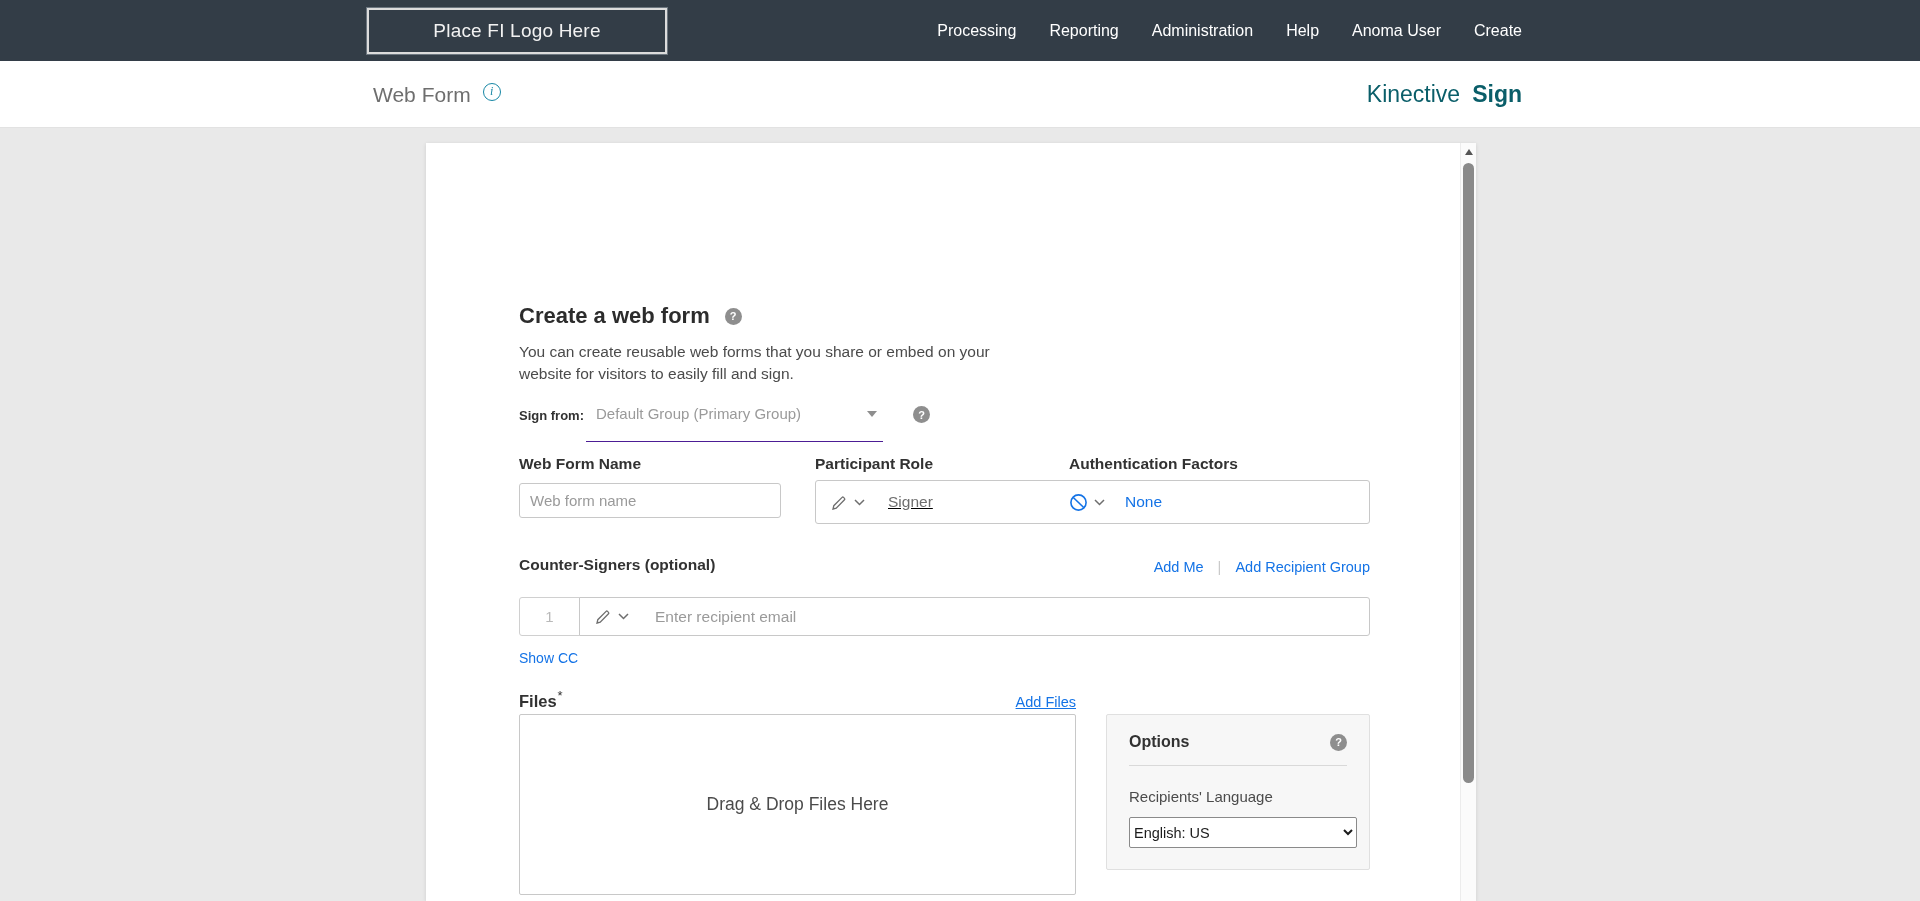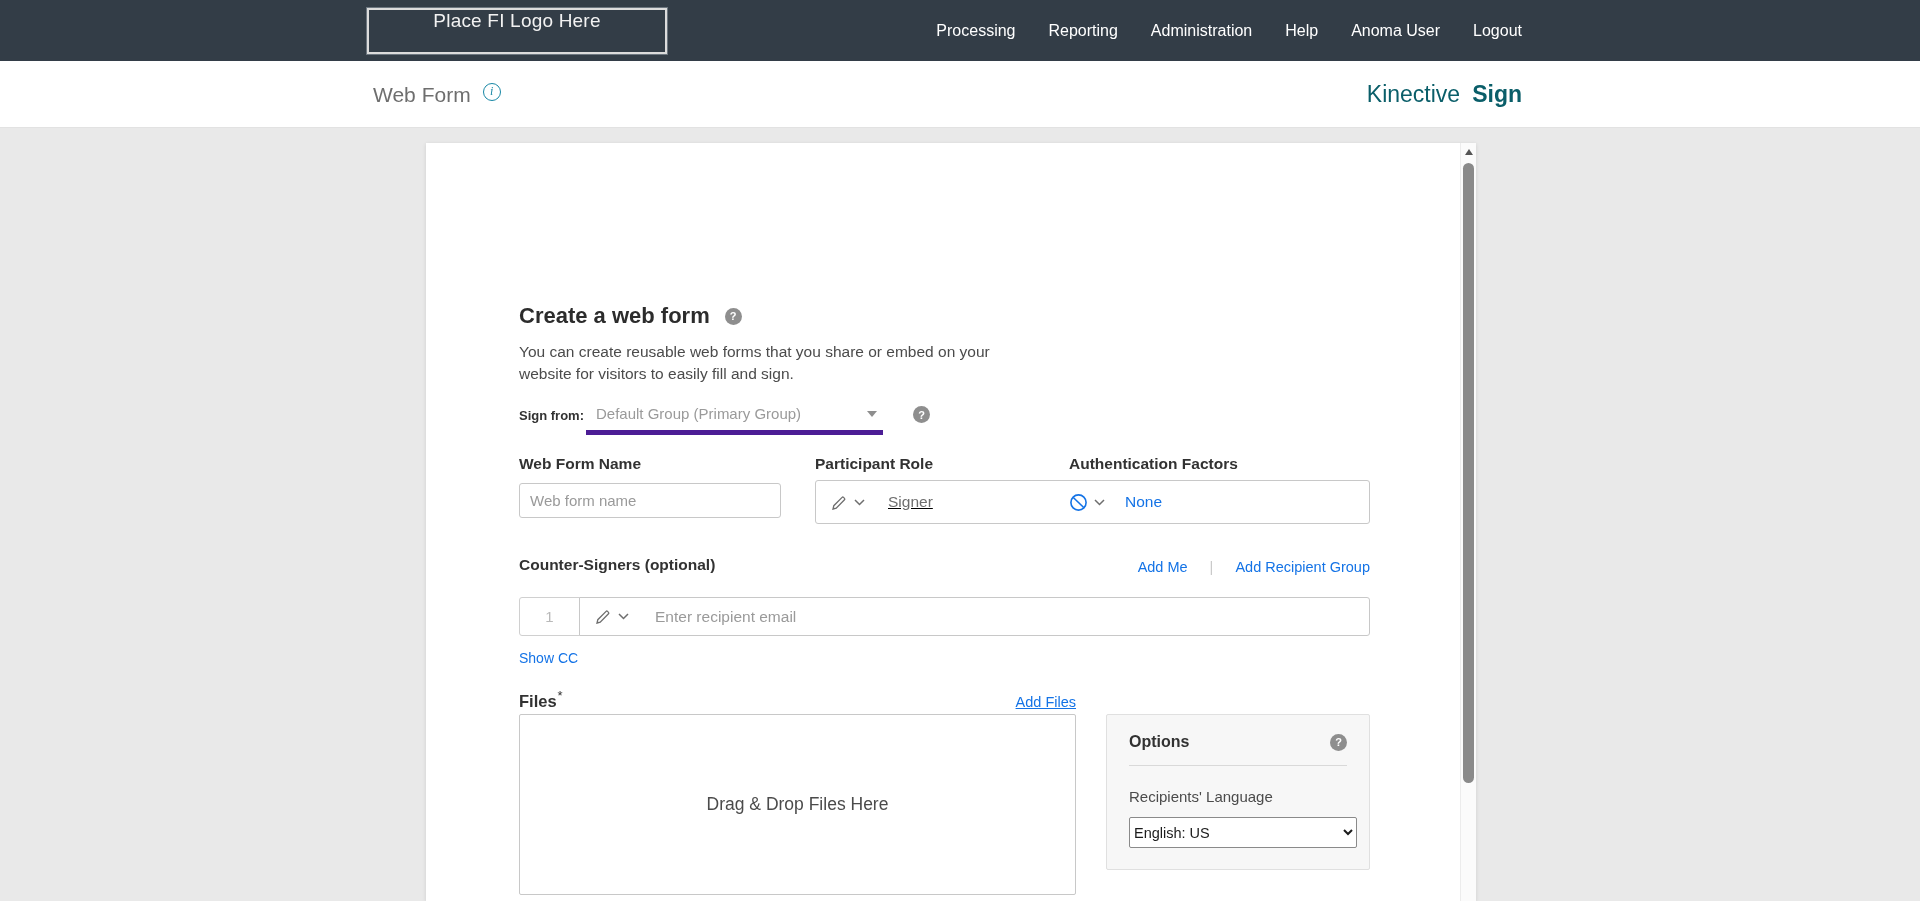--- a/index.html
+++ b/index.html
@@ -2,21 +2,21 @@
 <html><head>
 <meta charset="utf-8">
 <style>
   * { margin:0; padding:0; box-sizing:border-box; }
   html,body { width:1920px; height:901px; overflow:hidden;
     font-family:"Liberation Sans","DejaVu Sans",sans-serif; background:#e9e9e9; }
 
   
   .topbar { position:absolute; left:0; top:0; width:100%; height:61px; background:#333d47; }
   .logo-box { position:absolute; left:367px; top:8px; width:300px; height:46px;
-    border:2px solid #dcdcdc; outline:1px solid #6d7780; display:flex; justify-content:center;
+    border:2px solid #dcdcdc; outline:1px solid #6d7780; display:flex; align-items:center; justify-content:center;
     color:#f2f2f2; font-size:19px; letter-spacing:.2px; }
   .topnav { position:absolute; right:398px; top:0; height:61px; display:flex; align-items:center; gap:33px; }
   .topnav .nav-item { color:#ffffff; font-size:16px; cursor:pointer; white-space:nowrap; }
 
   
   .subheader { position:absolute; left:0; top:61px; width:100%; height:67px; background:#ffffff;
     border-bottom:1px solid #e2e2e2; }
   .page-title-wrap { position:absolute; left:373px; top:0; height:67px; display:flex; align-items:center; gap:12px; }
   .page-title { font-size:21px; color:#6e6e6e; }
   .info-icon { width:18px; height:18px; border:1.5px solid #1787a5; border-radius:50%;
@@ -33,21 +33,21 @@
   .help-circle { width:17px; height:17px; background:#8e8e8e; border-radius:50%; color:#ffffff;
     font-size:11px; font-weight:bold; display:inline-flex; align-items:center; justify-content:center;
     cursor:pointer; flex:0 0 auto; }
 
   .title-row { position:absolute; left:93px; top:160px; display:flex; align-items:center; gap:15px; }
   .form-title { font-size:22px; font-weight:bold; color:#2c2c2c; }
   .form-desc { position:absolute; left:93px; top:198px; width:525px; font-size:15.5px; color:#4b4b4b; line-height:1.45; }
 
   .send-row { position:absolute; left:93px; top:260px; display:flex; align-items:flex-start; }
   .send-label { font-size:13px; font-weight:bold; color:#323232; margin-top:5px; }
-  .send-select { width:297px; margin-left:2px; padding:2px 6px 8px 10px; border-bottom:5px solid #4c1d95;
+  .send-select { width:297px; margin-left:2px; padding:2px 6px 19px 10px; border-bottom:1px solid #4c1d95;
     display:flex; align-items:center; justify-content:space-between; cursor:pointer; }
   .send-value { font-size:15px; color:#9a9a9a; }
   .caret-down { width:0; height:0; border-left:5px solid transparent; border-right:5px solid transparent;
     border-top:6px solid #8e8e8e; }
   .send-row .help-circle { margin-left:30px; margin-top:3px; }
 
   .field-label { position:absolute; top:312px; font-size:15.5px; font-weight:bold; color:#323232; }
   .lbl-name { left:93px; } .lbl-role { left:389px; } .lbl-auth { left:643px; }
 
   .name-input { position:absolute; left:93px; top:340px; width:262px; height:35px;
@@ -56,21 +56,21 @@
   .name-input::placeholder { color:#9a9a9a; }
 
   .role-box { position:absolute; left:389px; top:337px; width:555px; height:44px;
     border:1px solid #c8c8c8; border-radius:3px; display:flex; align-items:center; padding-left:15px;text-decoration:underline; }
   .dd-trigger { display:flex; align-items:center; gap:6px; cursor:pointer; }
   .role-value { margin-left:23px; font-size:15.5px; color:#6e6e6e; }
   .auth-group { position:absolute; left:253px; display:flex; align-items:center; gap:6px; cursor:pointer; }
   .auth-value { margin-left:14px; font-size:15.5px; color:#1473e6; }
 
   .counter-label { position:absolute; left:93px; top:413px; font-size:15.5px; font-weight:bold; color:#323232; }
-  .counter-links { position:absolute; right:106px; top:416px; display:flex; align-items:flex-end; gap:22px; font-size:14.5px; }
+  .counter-links { position:absolute; right:106px; top:416px; display:flex; align-items:flex-end; gap:14px; font-size:14.5px; }
   .link { color:#1473e6; cursor:pointer; text-decoration:none; }
   .link-sep { color:#c9c9c9; }
 
   .recipient-row { position:absolute; left:93px; top:454px; width:851px; height:39px; display:flex; }
   .recipient-index { width:61px; height:39px; border:1px solid #d0d0d0; border-radius:3px 0 0 3px;
     display:flex; align-items:center; justify-content:center; font-size:15px; color:#b9b9b9; background:#fff; }
   .recipient-main { flex:1; height:39px; border:1px solid #c8c8c8; border-radius:0 3px 3px 0; margin-left:-1px;
     display:flex; align-items:center; padding-left:15px; background:#fff; }
   .recipient-placeholder { margin-left:26px; font-size:15.5px; color:#9a9a9a; }
 
@@ -110,21 +110,21 @@
 <div class="topbar">
   <div class="logo-box">
     <span>Place FI Logo Here</span>
   </div>
   <div class="topnav">
     <span class="nav-item">Processing</span>
     <span class="nav-item">Reporting</span>
     <span class="nav-item">Administration</span>
     <span class="nav-item">Help</span>
     <span class="nav-item">Anoma User</span>
-    <span class="nav-item">Logout</span>
+    <span class="nav-item">Create</span>
   </div>
 </div>
 
 <div class="subheader">
   <div class="page-title-wrap">
     <span class="page-title">Web Form</span>
     <span class="info-icon">i</span>
   </div>
   <div class="brand">
     <span>Kinective</span>

